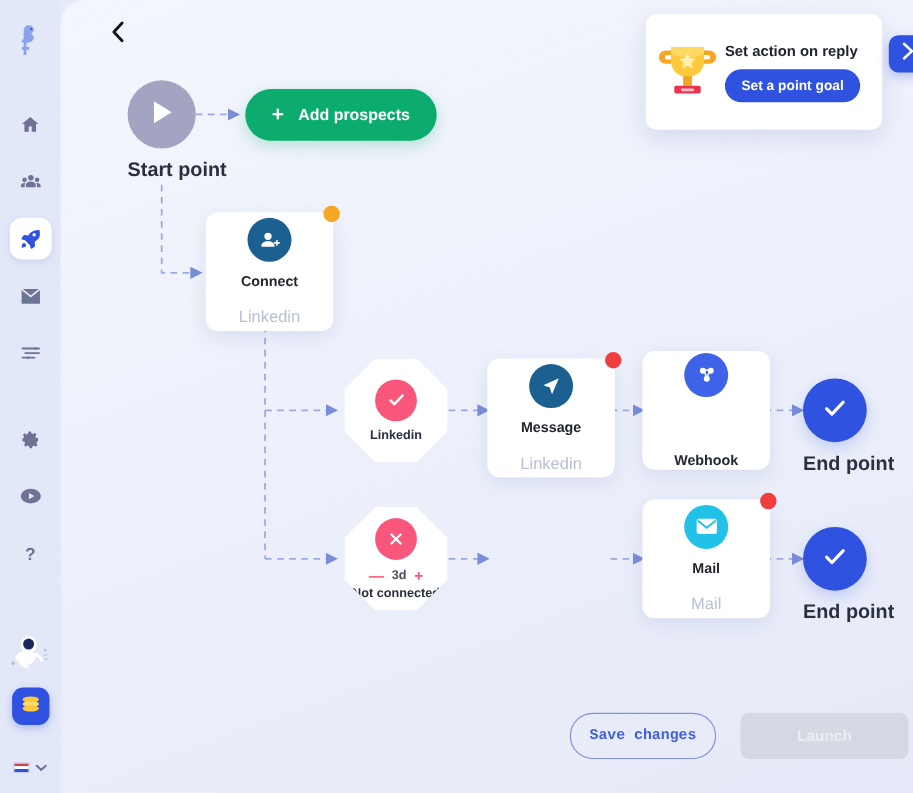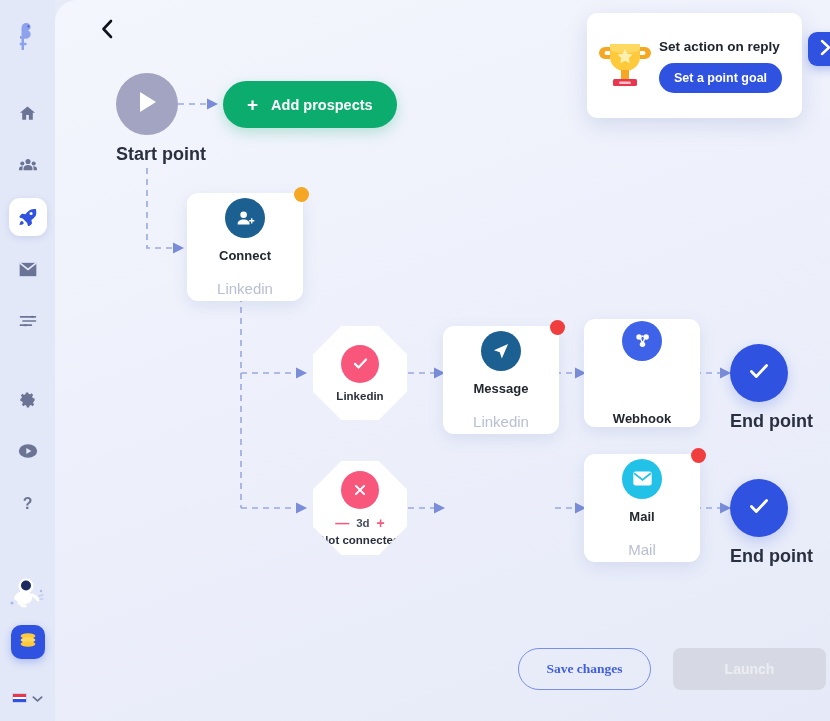--- a/index.html
+++ b/index.html
@@ -148,21 +148,21 @@
   .enrich-count .txt { font-size: 11.5px; color: #c2c7d8; }
   .info-dot { width: 11px; height: 11px; border-radius: 50%; background: #c8cddd;
     color: #fff; font-size: 8px; display: flex; align-items: center;
     justify-content: center; font-weight: bold; cursor: pointer; }
 
   
   .footer { position: absolute; left: 463px; top: 648px; display: flex; gap: 22px; }
   .btn-save {
     width: 133px; height: 42px; border-radius: 21px; background: transparent;
     border: 1.6px solid #7b8fe8; color: #3f5fe0; font-size: 13.5px;
-    font-weight: bold; cursor: pointer; font-family: Liberation Serif, serif;
+    font-weight: bold; cursor: pointer; font-family: Liberation Mono, monospace;
   }
   .btn-launch {
     width: 153px; height: 42px; border-radius: 8px; background: #d6d9e3;
     border: none; color: #ecedf3; font-size: 14px; font-weight: bold;
     cursor: default; font-family: "Liberation Sans", sans-serif;
   }
 
   svg.connectors { position: absolute; left: 0; top: 0; width: 775px; height: 721px;
     pointer-events: none; }
 </style>

